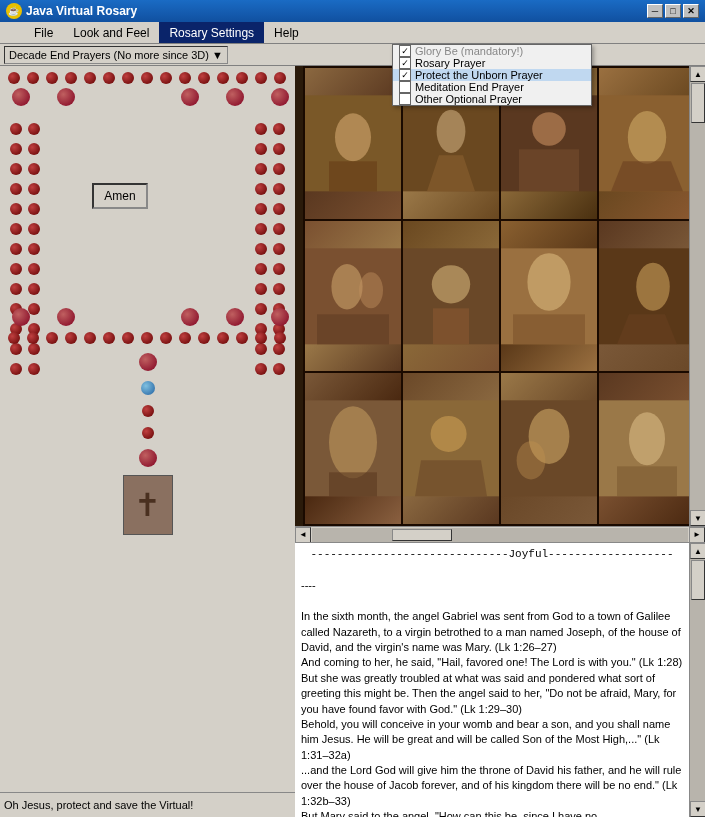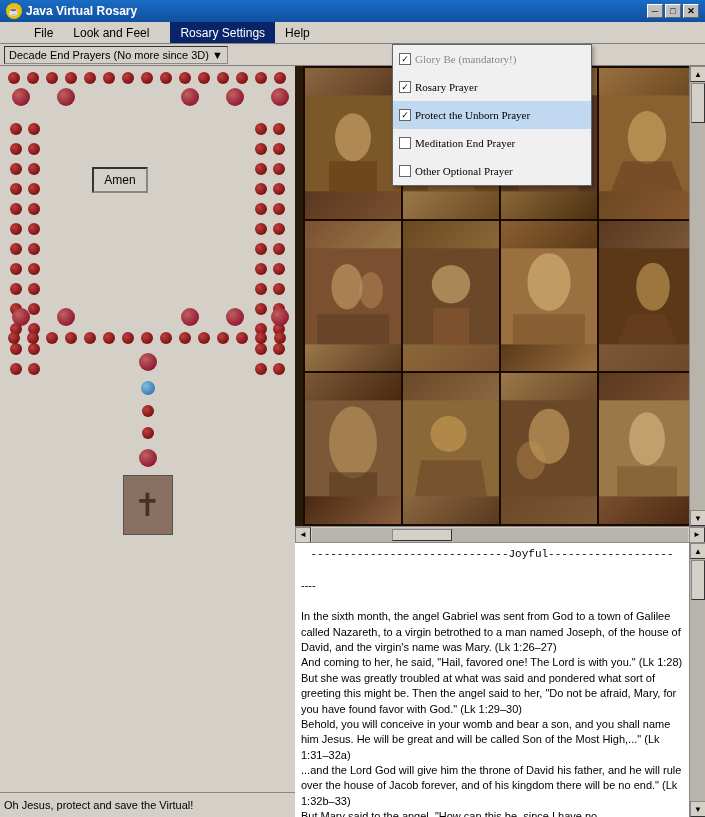--- a/index.html
+++ b/index.html
@@ -106,25 +106,24 @@
       left: 392px;
       background: #f0f0f0;
       border: 1px solid #666;
       z-index: 100;
       min-width: 200px;
       box-shadow: 2px 2px 4px rgba(0,0,0,0.3);
     }
     .dropdown-item {
       display: flex;
       align-items: flex-start;
-      padding: 8px 6px;
+      padding: 0 6px;
       font-size: 11px;
       cursor: pointer;
       white-space: nowrap;
-      font-family: Liberation Serif, serif;
     }
     .dropdown-item.highlighted {
       background: #c0d8f0;
     }
     .dropdown-checkbox {
       width: 12px;
       height: 12px;
       margin-right: 4px;
       display: flex;
       align-items: center;
@@ -173,26 +172,26 @@
       height: 18px;
       background: radial-gradient(circle at 35% 35%, #c06060, #800020);
     }
     .bead.blue {
       background: radial-gradient(circle at 35% 35%, #80c0e0, #2060a0);
     }
 
     
     .amen-area {
       position: absolute;
-      top: 101px;
+      top: 90px;
       left: 80px;
       width: 80px;
       height: 80px;
       display: flex;
-      align-items: flex-start;
+      align-items: center;
       justify-content: center;
     }
     .amen-btn {
       border: 2px inset #888;
       background: #d4d0c8;
       padding: 4px 10px;
       font-size: 12px;
       cursor: pointer;
       font-family: Arial, sans-serif;
     }
@@ -402,21 +401,21 @@
   <div class="window-controls">
     <div class="win-btn">─</div>
     <div class="win-btn">□</div>
     <div class="win-btn">✕</div>
   </div>
 </div>
 
 <div class="menu-bar">
   <div class="menu-item">File</div>
   <div class="menu-item">Look and Feel</div>
-  <div class="menu-item" style="background:#0a246a;color:white;margin-left:11px;">Rosary Settings</div>
+  <div class="menu-item" style="background:#0a246a;color:white;">Rosary Settings</div>
   <div class="menu-item">Help</div>
 </div>
 
 <div class="toolbar">
   <div class="toolbar-dropdown">Decade End Prayers (No more since 3D) ▼</div>
 </div>
 
 <div class="dropdown-menu">
 
   <div class="dropdown-item">

